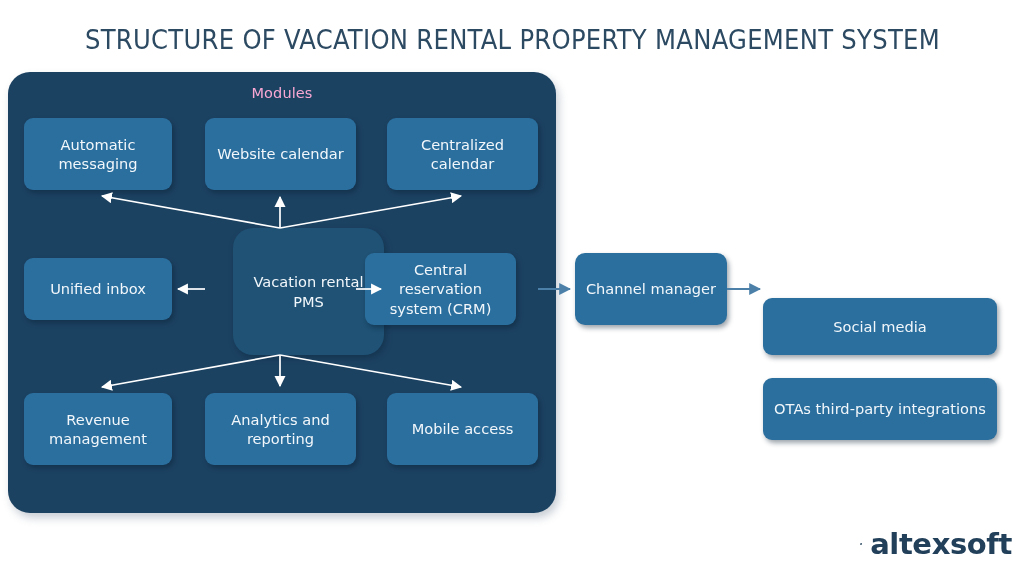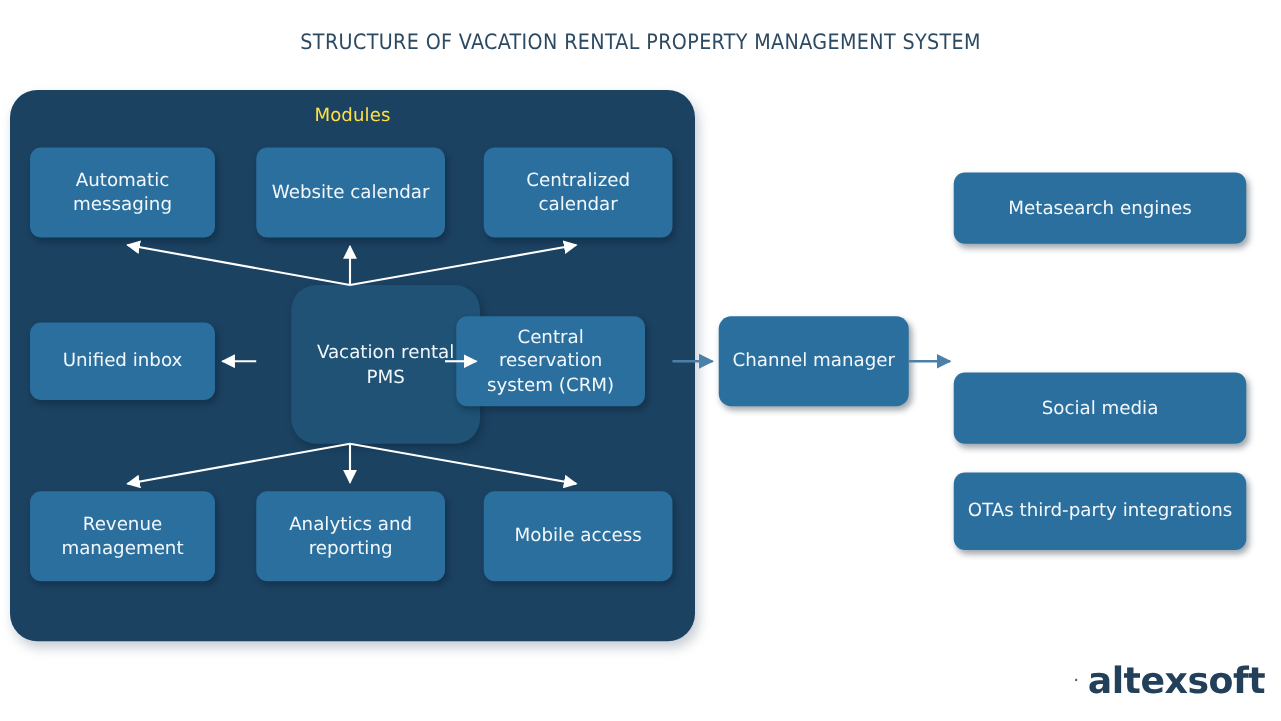--- a/index.html
+++ b/index.html
@@ -22,41 +22,41 @@
     height: 577px;
   }
 
   
   .diagram-title {
     position: absolute;
     left: 0;
     top: 24px;
     width: 1025px;
     text-align: center;
-    font-size: 17px;
+    font-size: 27px;
     letter-spacing: 0.3px;
     color: #2d4a63;
     font-family: "DejaVu Sans Condensed", "Liberation Sans Narrow", "Liberation Sans", sans-serif;
     font-weight: 400;
     white-space: nowrap;
   }
 
   
   .panel {
     position: absolute;
     background: #1c4262;
     border-radius: 22px;
     box-shadow: 3px 5px 9px rgba(90,110,130,0.33);
   }
   .panel-title {
     position: absolute;
     left: 0;
     width: 100%;
     text-align: center;
-    color: #fde047;
+    color: #f9a8d4;
     font-size: 14.5px;
     font-weight: 400;
     letter-spacing: 0.1px;
   }
   #panel-modules {
     left: 8px;
     top: 72px;
     width: 548px;
     height: 441px;
   }
@@ -185,23 +185,20 @@
   </div>
   <div class="node" id="node-mobile-access">
     <span>Mobile access</span>
   </div>
 
   <div class="node" id="node-channel-manager">
     <span>Channel manager</span>
   </div>
 
 
-  <div class="node" id="node-metasearch-engines">
-    <span>Metasearch engines</span>
-  </div>
   <div class="node" id="node-social-media">
     <span>Social media</span>
   </div>
   <div class="node" id="node-third-party">
     <span>OTAs third-party integrations</span>
   </div>
 
   <svg id="arrow-layer" viewBox="0 0 1025 577" width="1025" height="577">
     <defs>
       <marker id="arrowWhite" viewBox="0 0 10 10" refX="9" refY="5" markerWidth="6.5" markerHeight="6.5" orient="auto-start-reverse">

